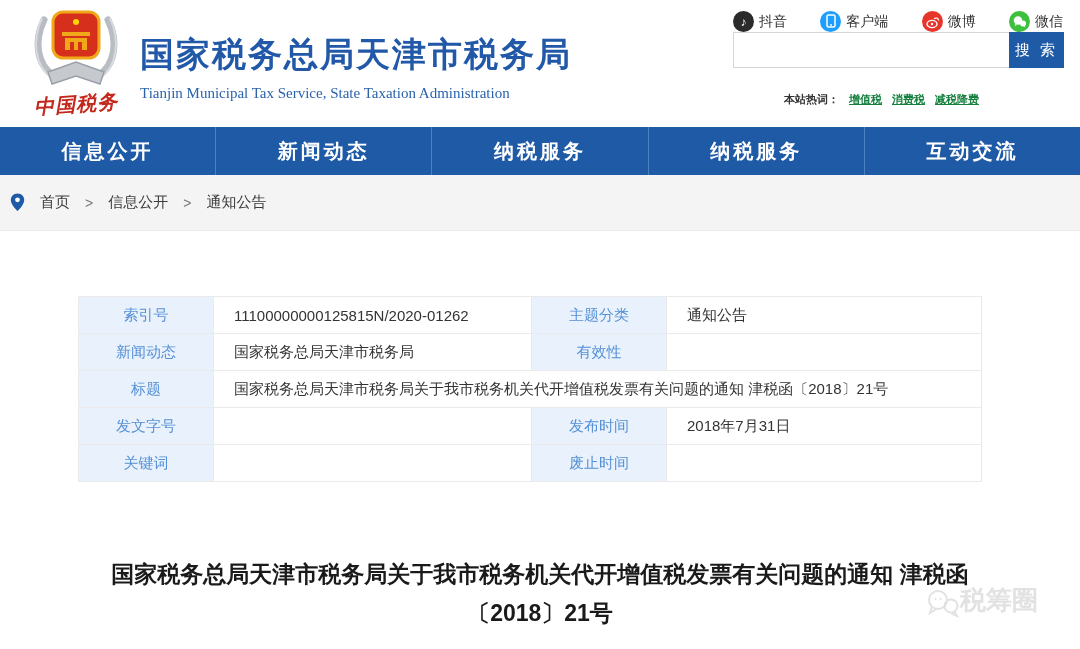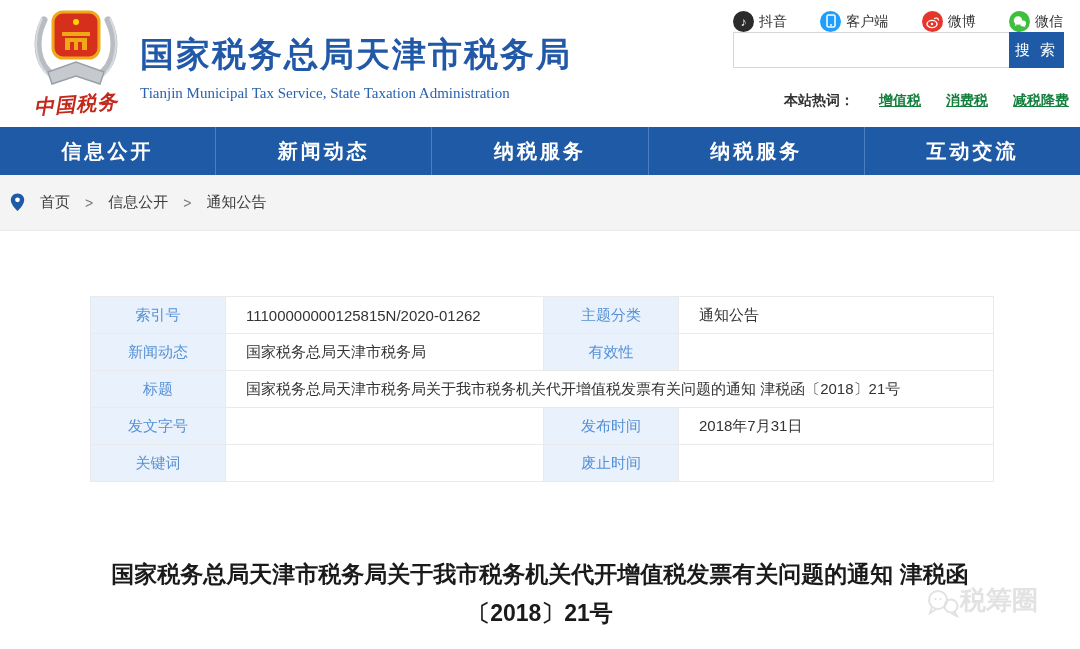--- a/index.html
+++ b/index.html
@@ -25,40 +25,40 @@
   .social-item .badge { width:21px; height:21px; border-radius:50%; display:flex;
     align-items:center; justify-content:center; color:#fff; font-size:12px; }
   .social-label { font-size:14px; color:#333; }
 
   .search-row { position:absolute; left:733px; top:32px; display:flex; }
   .search-input { width:276px; height:36px; border:1px solid #d6d6d6; border-right:none;
     background:#fff; outline:none; padding:0 8px; font-size:14px; }
   .search-btn { width:55px; height:36px; background:#1e5aa5; color:#fff; border:none;
     font-size:15px; letter-spacing:3px; cursor:pointer; }
 
-  .hotwords { position:absolute; left:784px; top:92px; font-size:14px; color:#333;
-    font-weight:bold; display:flex; gap:25px; white-space:nowrap;text-align:right; }
+  .hotwords { position:absolute; left:784px; top:92px; font-size:11px; color:#333;
+    font-weight:bold; display:flex; gap:10px; white-space:nowrap;text-align:right; }
   .hotword-link { color:#15803d; text-decoration:underline; font-weight:bold; cursor:pointer; }
 
   
   .nav { height:48px; background:#1e5aa5; display:flex; }
   .nav-item { flex:1; display:flex; align-items:center; justify-content:center;
     color:#fff; font-size:20px; font-weight:bold; letter-spacing:3px;
     border-right:1px solid #4a7fc0; cursor:pointer; }
   .nav-item:last-child { border-right:none; }
 
   
   .breadcrumb-bar { height:56px; background:#f4f4f4; border-bottom:1px solid #eaeaea;
     display:flex; align-items:center; padding-left:10px; gap:15px; }
   .crumb { font-size:15px; color:#3c3c3c; cursor:pointer; }
   .crumb-sep { font-size:14px; color:#777; }
 
   
   .content { position:relative; height:418px; background:#fff; }
-  table.meta { position:absolute; left:90px; top:65px; width:903px; border-collapse:collapse;
+  table.meta { position:absolute; left:78px; top:65px; width:903px; border-collapse:collapse;
     table-layout:fixed; }
   table.meta td { border:1px solid #eaeaea; height:37px; font-size:15px; }
   td.lbl { width:135px; background:#e9f2fc; color:#5590d5; text-align:center; }
   td.val { padding-left:20px; color:#333; }
   td.c2 { width:318px; } td.c4 { width:315px; }
 
   .doc-title { margin:0 auto; padding-top:324px; width:920px; text-align:center;
     font-size:23px; font-weight:bold; color:#1a1a1a; line-height:39px; }
 
   .watermark { position:absolute; right:42px; top:352px; display:flex; align-items:flex-end;

